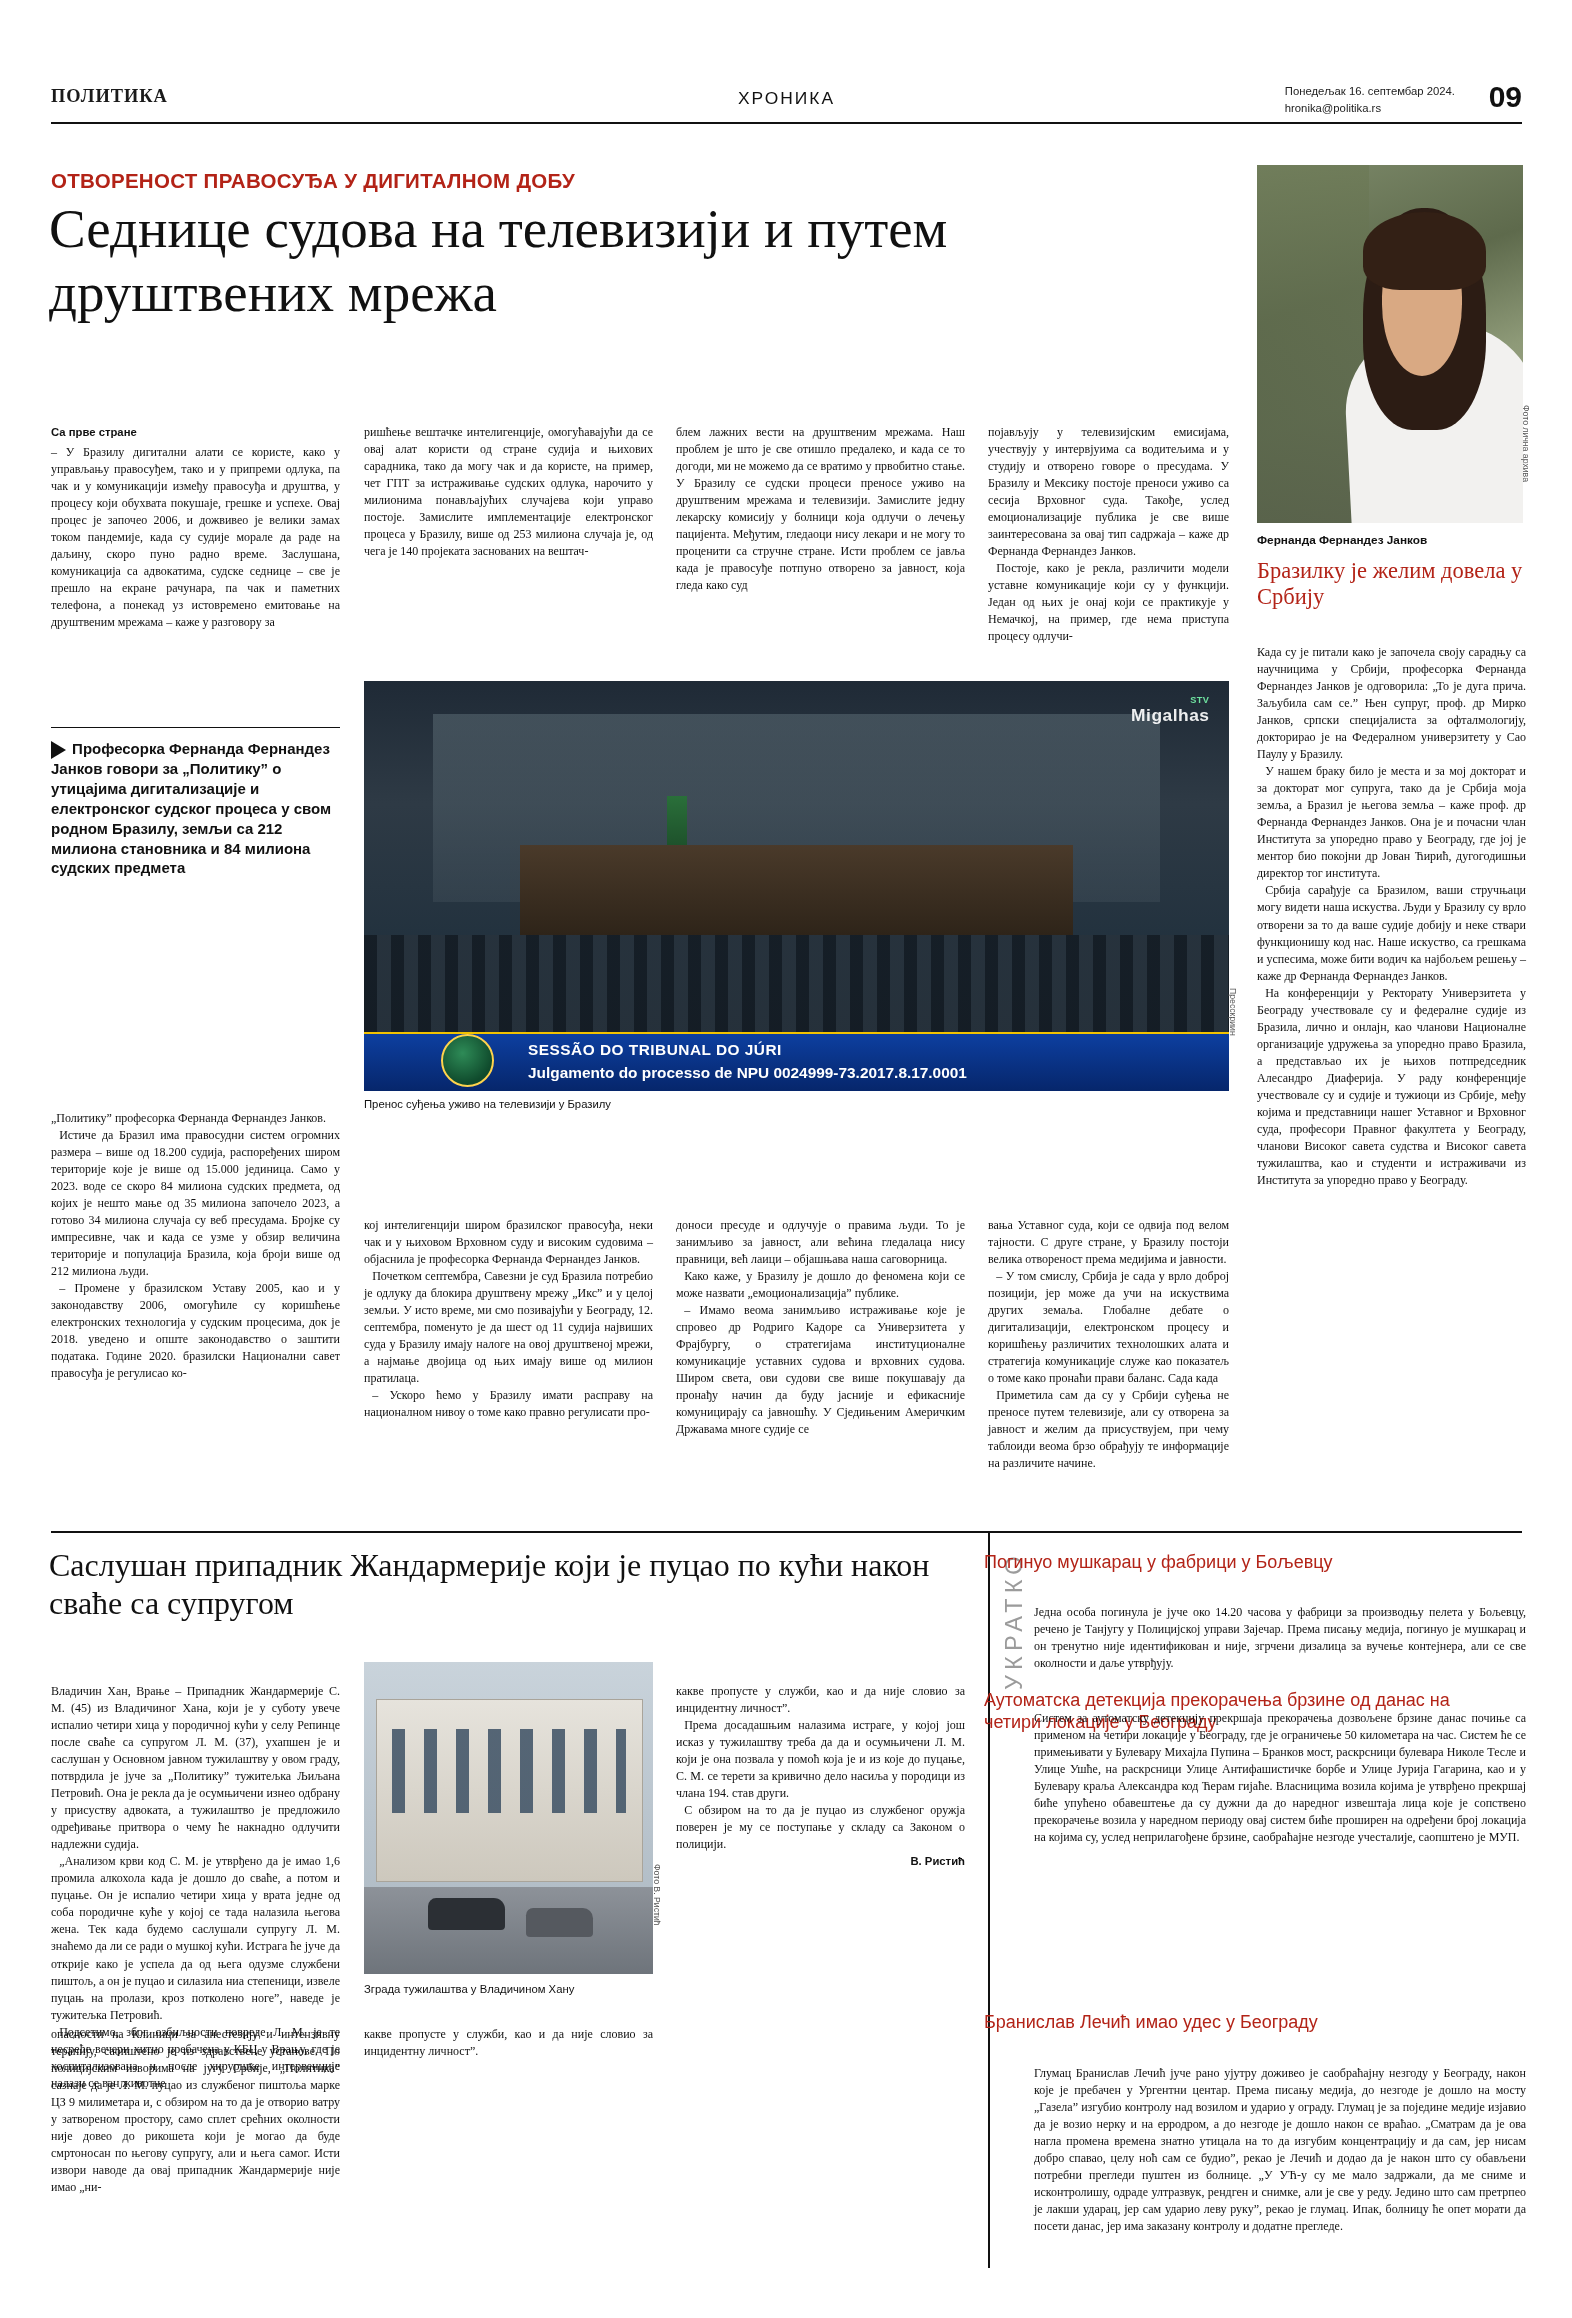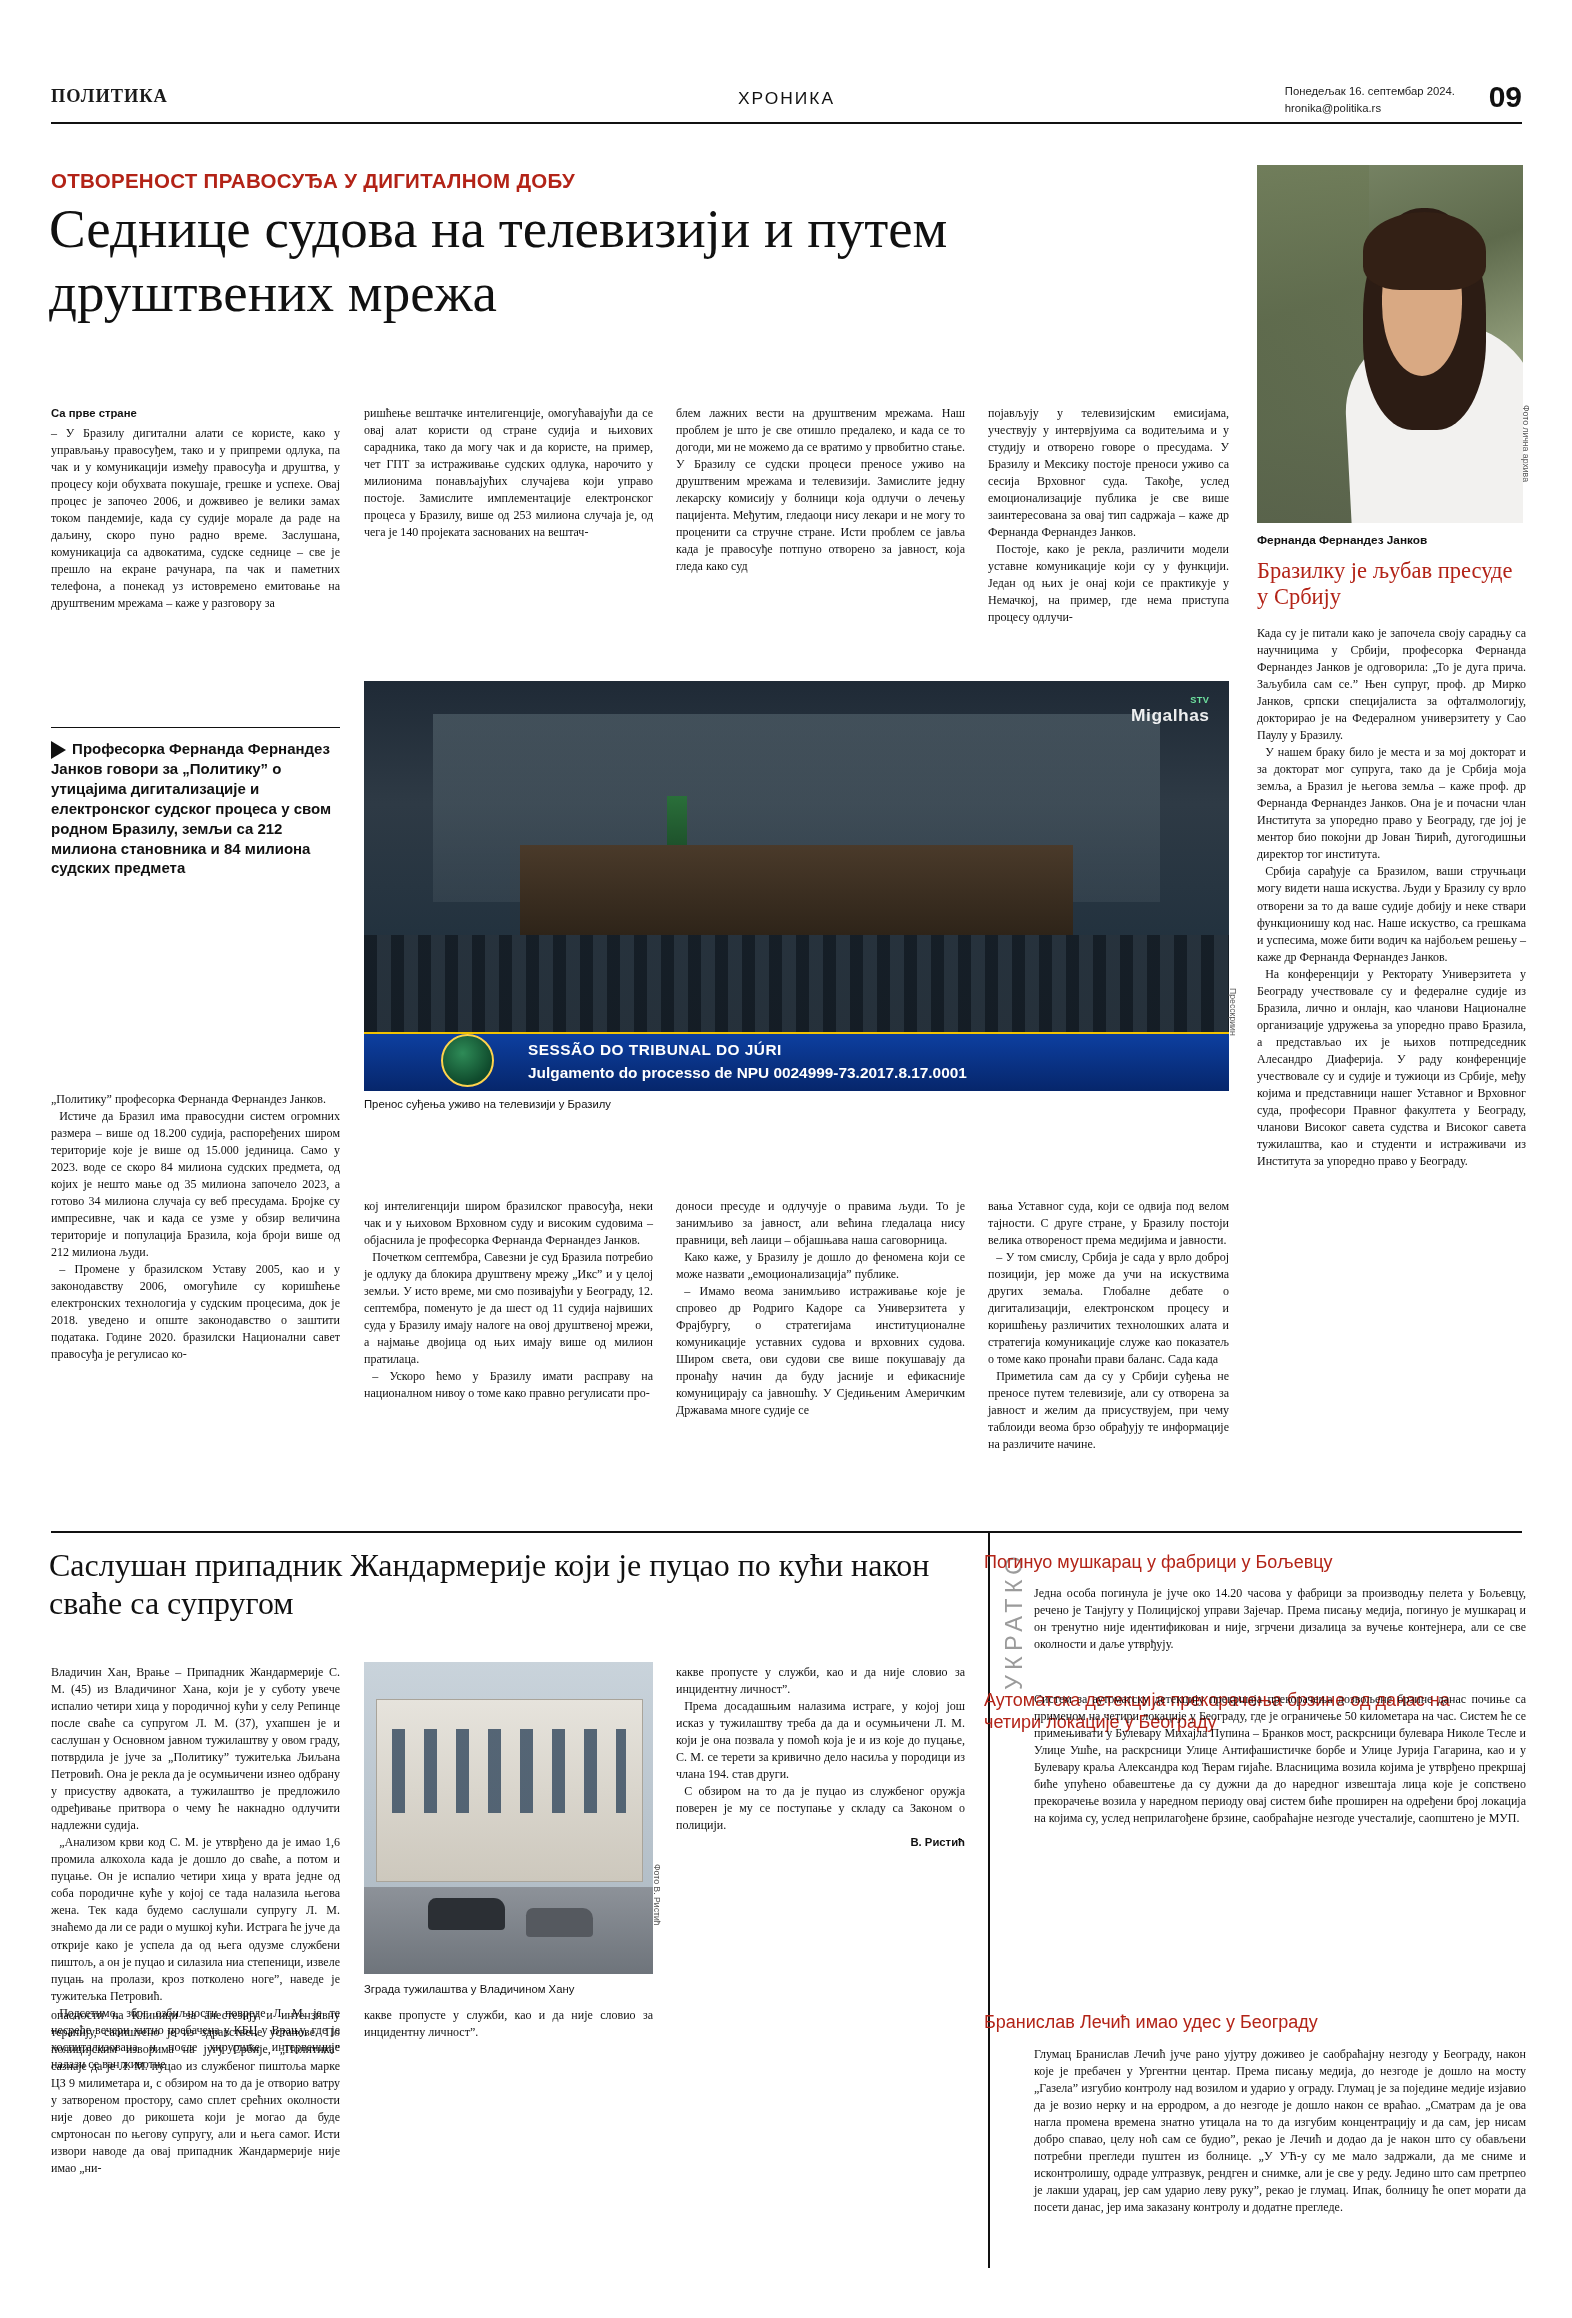--- a/index.html
+++ b/index.html
@@ -181,20 +181,21 @@
 
   
   .col {
     position: absolute;
     font-family: "Liberation Serif", serif;
     font-size: 12px;
     line-height: 1.42;
     text-align: justify;
     color: #111;
     hyphens: auto;
+    margin-top: 19px;
   }
   .col p { margin: 0 0 0 0; text-indent: 8.2px; }
   .col p.first { text-indent: 0; }
   .col .lead {
     font-weight: bold;
     font-family: "Liberation Sans", sans-serif;
     font-size: 11.3px;
     margin-bottom: 4.1px;
     text-indent: 0;
   }
@@ -522,21 +523,21 @@
   <div class="col" id="c4">
     <p class="first">појављују у телевизијским емисијама, учествују у интервјуима са водитељима и у студију и отворено говоре о пресудама. У Бразилу и Мексику постоје преноси уживо са сесија Врховног суда. Такође, услед емоционализације публика је све више заинтересована за овај тип садржаја – каже др Фернанда Фернандез Јанков.</p>
     <p>Постоје, како је рекла, различити модели уставне комуникације који су у функцији. Један од њих је онај који се практикује у Немачкој, на пример, где нема приступа процесу одлучи-</p>
   </div>
   <div class="col" id="c4b">
     <p class="first">вања Уставног суда, који се одвија под велом тајности. С друге стране, у Бразилу постоји велика отвореност према медијима и јавности.</p>
     <p>– У том смислу, Србија је сада у врло доброј позицији, јер може да учи на искуствима других земаља. Глобалне дебате о дигитализацији, електронском процесу и коришћењу различитих технолошких алата и стратегија комуникације служе као показатељ о томе како пронаћи прави баланс. Сада када</p>
     <p>Приметила сам да су у Србији суђења не преносе путем телевизије, али су отворена за јавност и желим да присуствујем, при чему таблоиди веома брзо обрађују те информације на различите начине.</p>
   </div>
 
-  <div class="side-head">Бразилку је љубав пресуде у Србију</div>
+  <div class="side-head">Бразилку је желим довела у Србију</div>
   <div class="col" id="cside">
     <p class="first">Када су је питали како је започела своју сарадњу са научницима у Србији, професорка Фернанда Фернандез Јанков је одговорила: „То је дуга прича. Заљубила сам се.” Њен супруг, проф. др Мирко Јанков, српски специјалиста за офталмологију, докторирао је на Федералном универзитету у Сао Паулу у Бразилу.</p>
     <p>У нашем браку било је места и за мој докторат и за докторат мог супруга, тако да је Србија моја земља, а Бразил је његова земља – каже проф. др Фернанда Фернандез Јанков. Она је и почасни члан Института за упоредно право у Београду, где јој је ментор био покојни др Јован Ћирић, дугогодишњи директор тог института.</p>
     <p>Србија сарађује са Бразилом, ваши стручњаци могу видети наша искуства. Људи у Бразилу су врло отворени за то да ваше судије добију и неке ствари функционишу код нас. Наше искуство, са грешкама и успесима, може бити водич ка најбољем решењу – каже др Фернанда Фернандез Јанков.</p>
     <p>На конференцији у Ректорату Универзитета у Београду учествовале су и федералне судије из Бразила, лично и онлајн, као чланови Националне организације удружења за упоредно право Бразила, а представљао их је њихов потпредседник Алесандро Диаферија. У раду конференције учествовале су и судије и тужиоци из Србије, међу којима и представници нашег Уставног и Врховног суда, професори Правног факултета у Београду, чланови Високог савета судства и Високог савета тужилаштва, као и студенти и истраживачи из Института за упоредно право у Београду.</p>
   </div>
 
   <div class="div-rule" id="rule-bottom"></div>
 
   <div class="headline2">Саслушан припадник Жандармерије који је пуцао по кући након сваће са супругом</div>

